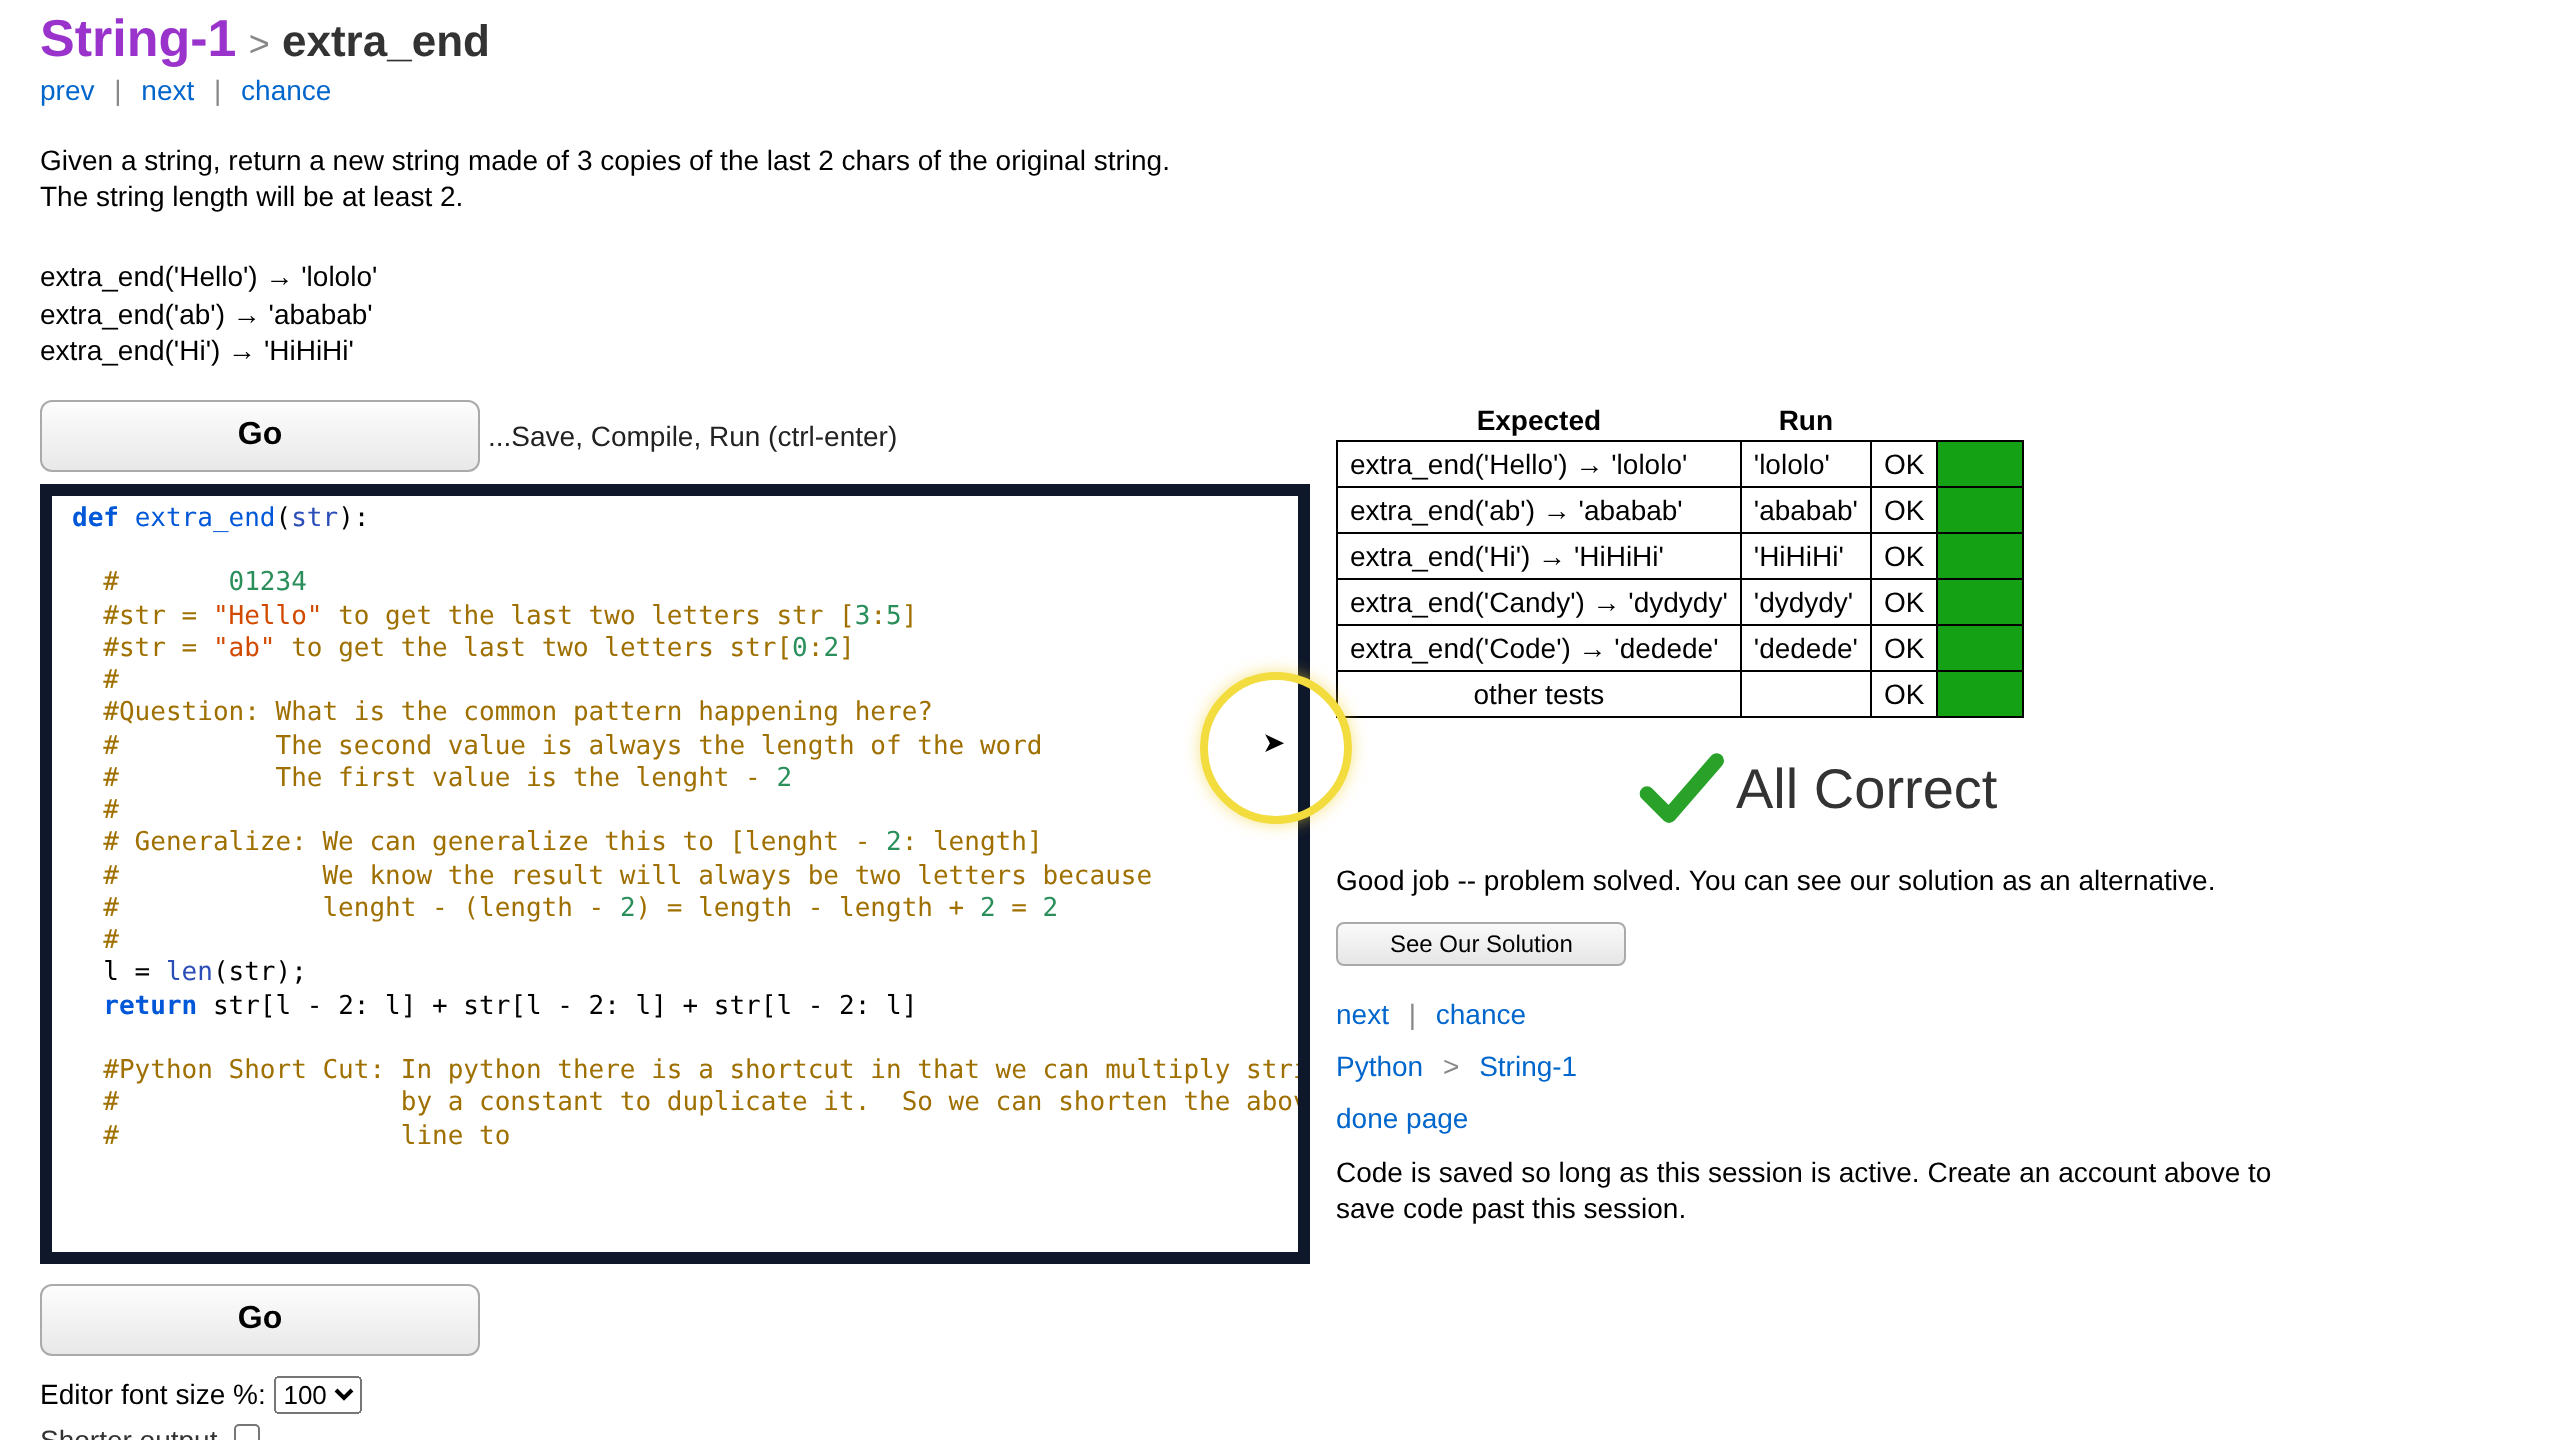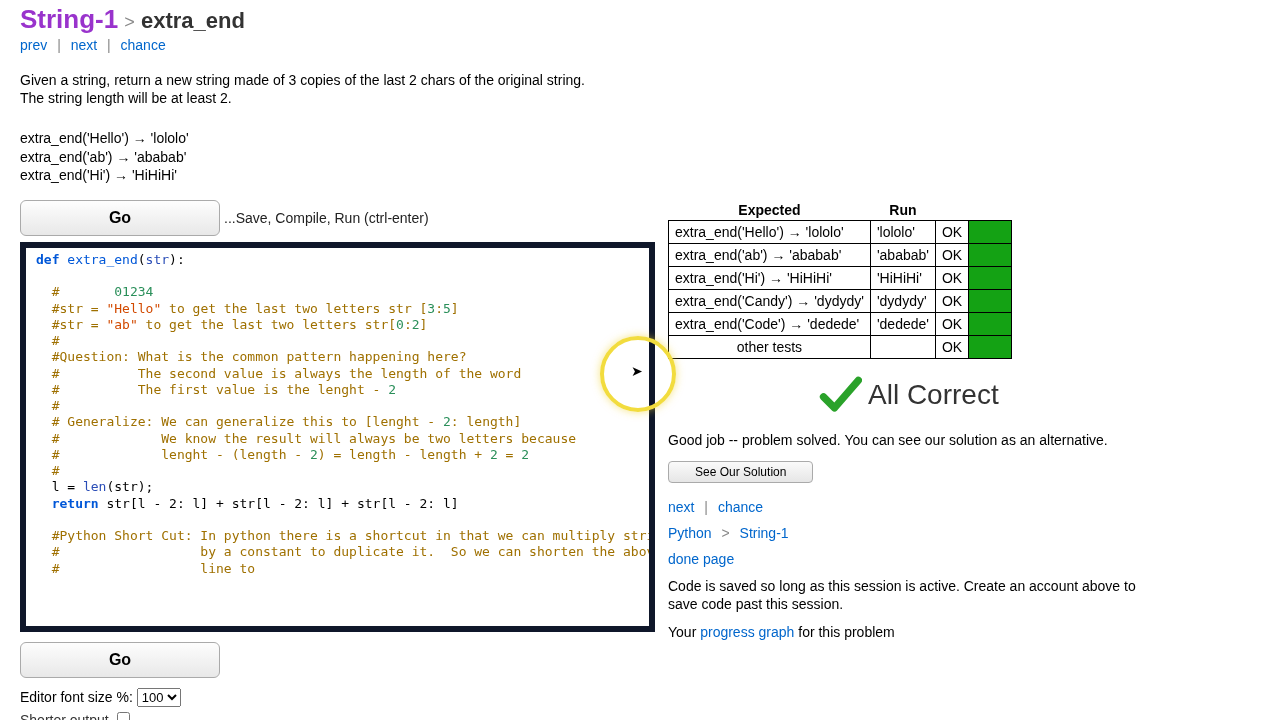--- a/index.html
+++ b/index.html
@@ -16,21 +16,21 @@
 .header-prob { color: #333; font-weight: bold; }
 .nav-links { margin-bottom: 18px; font-size: 14px; }
 .nav-sep { color: #888; margin: 0 6px; }
 .main-row { display: flex; align-items: flex-start; gap: 20px; }
 .left-col { width: 628px; }
 .right-col { flex: 1; }
 .desc { margin-bottom: 22px; max-width: 590px; line-height: 1.3; }
 .examples { margin-bottom: 16px; line-height: 1.3; }
 .go-row { display:flex; align-items:center; gap:4px; margin-bottom:6px; }
 .go-btn {
-  width: 200px; height: 36px;
+  width: 220px; height: 36px;
   border: 1px solid #aaa; border-radius: 6px;
   background: linear-gradient(#fdfdfd,#e8e8e8);
   font-size: 16px; font-weight: bold; cursor: pointer;
 }
 .go-hint { color: #222; font-size:14px; }
 .editor {
   width: 605px; min-height: 370px;
   border: 6px solid #0f172a;
   font-family: Menlo, Consolas, monospace;
   font-size: 13px;
@@ -237,21 +237,18 @@
       </div>
       <div>
         <a href="#">Python</a>
         <span class="bc-sep">&gt;</span>
         <a href="#">String-1</a>
       </div>
       <div>
         <a href="#">done page</a>
       </div>
       <div class="msg" style="margin-top:4px">Code is saved so long as this session is active. Create an account above to save code past this session.</div>
-      <div>
-        <span>Your </span><a href="#">progress graph</a><span> for this problem</span>
-      </div>
     </div>
   </div>
 </div>
 
 <div class="cursor-highlight"></div>
 <div class="cursor-arrow">➤</div>
 
 </body></html>

